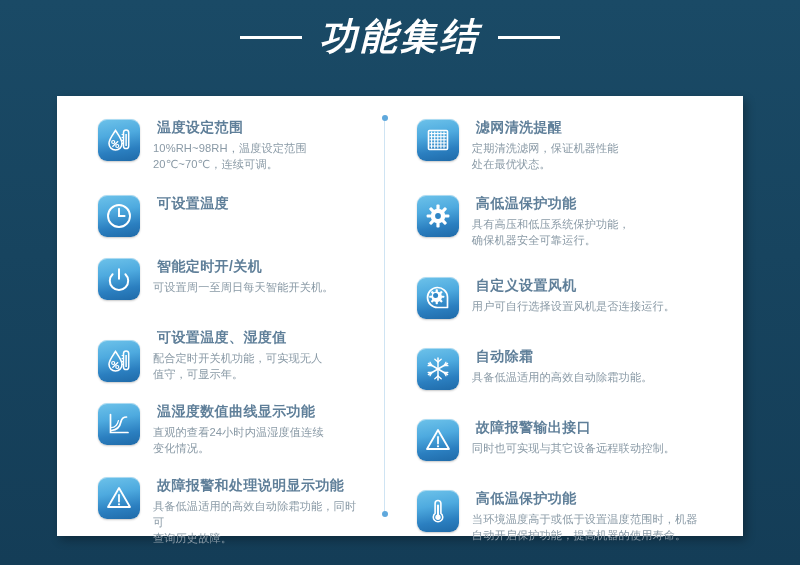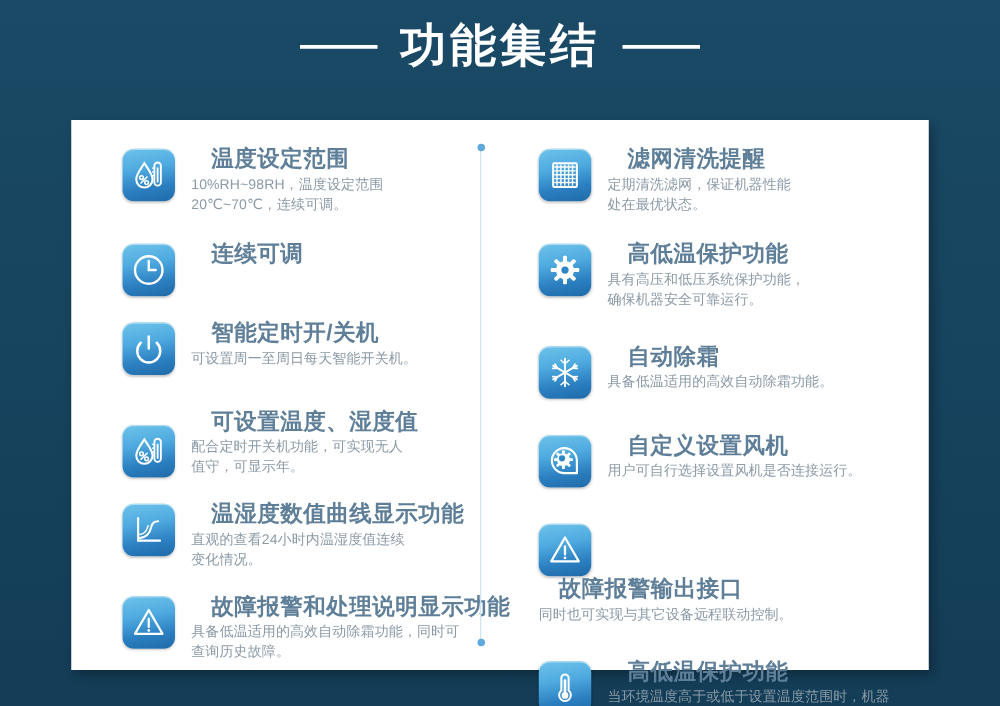--- a/index.html
+++ b/index.html
@@ -22,20 +22,21 @@
   }
 
   
   .header {
     position: absolute;
     left: 0;
     top: 0;
     width: 800px;
     height: 105px;
     text-align: center;
+    font-style: italic;
   }
   .title-row {
     position: absolute;
     left: 0;
     top: 16px;
     width: 800px;
     display: flex;
     align-items: center;
     justify-content: center;
     gap: 18px;
@@ -132,25 +133,25 @@
   }
   .feature .icon-box svg {
     display: block;
   }
   .feature .txt {
     flex: 1 1 auto;
     min-width: 0;
   }
   .feature .f-title {
     color: #5f7f99;
-    font-size: 18px;
+    font-size: 14px;
     font-weight: bold;
     line-height: 20px;
     letter-spacing: 0.4px;
-    margin: 0 0 3px 16px;
+    margin: 0 0 3px 4px;
     white-space: nowrap;
   }
   .feature .f-desc {
     color: #8a9aa6;
     font-size: 11.2px;
     line-height: 16px;
     letter-spacing: 0.1px;
     margin: 0;
   }
 
@@ -158,21 +159,21 @@
   .col-left  .feature:nth-child(1) { margin-bottom: 21px; }
   .col-left  .feature:nth-child(2) { margin-bottom: 19px; }
   .col-left  .feature:nth-child(3) { margin-bottom: 27px; }
   .col-left  .feature:nth-child(4) { margin-bottom: 19px; align-items: flex-end; }
   .col-left  .feature:nth-child(5) { margin-bottom: 19px; }
 
   .col-right .feature:nth-child(1) { margin-bottom: 21px; }
   .col-right .feature:nth-child(2) { margin-bottom: 27px; }
   .col-right .feature:nth-child(3) { margin-bottom: 27px; }
   .col-right .feature:nth-child(4) { margin-bottom: 27px; }
-  .col-right .feature:nth-child(5) { margin-bottom: 27px; flex-direction: column; }
+  .col-right .feature:nth-child(5) { margin-bottom: 27px; }
 </style>
 </head>
 <body>
 
 <div id="page">
 
   <div class="header">
     <div class="title-row">
       <span class="title-rule"></span>
       <span class="title-text">功能集结</span>
@@ -210,21 +211,21 @@
 
         <div class="feature">
           <div class="icon-box">
             <svg width="30" height="30" viewBox="0 0 30 30">
               <circle cx="15" cy="15" r="11" fill="none" stroke="#ffffff" stroke-width="1.9"></circle>
               <line x1="15" y1="15" x2="15" y2="7.8" stroke="#ffffff" stroke-width="1.9" stroke-linecap="round"></line>
               <line x1="15" y1="15" x2="20.6" y2="15" stroke="#ffffff" stroke-width="1.9" stroke-linecap="round"></line>
             </svg>
           </div>
           <div class="txt">
-            <p class="f-title">连续可调</p>
+            <p class="f-title">可设置温度</p>
           </div>
         </div>
 
         <div class="feature">
           <div class="icon-box">
             <svg width="30" height="30" viewBox="0 0 30 30">
               <path d="M8.6 10.2 A9.2 9.2 0 1 0 21.4 10.2" fill="none" stroke="#ffffff" stroke-width="2" stroke-linecap="round"></path>
               <line x1="15" y1="5.2" x2="15" y2="14.8" stroke="#ffffff" stroke-width="2" stroke-linecap="round"></line>
             </svg>
           </div>
@@ -331,20 +332,44 @@
                   <rect x="21.4" y="13.4" width="5" height="3.2" rx="1" transform="rotate(45 15 15)"></rect>
                 </g>
               </g>
               <circle cx="15" cy="15" r="2.9" fill="#2f86c6"></circle>
             </svg>
           </div>
           <div class="txt">
             <p class="f-title">高低温保护功能</p>
             <p class="f-desc" style="white-space:pre-line;">具有高压和低压系统保护功能，
 确保机器安全可靠运行。</p>
+          </div>
+        </div>
+
+        <div class="feature">
+          <div class="icon-box">
+            <svg width="30" height="30" viewBox="0 0 30 30">
+              <path d="M24.5 24.5 L24.5 14 A10 10 0 1 0 14.5 24.5 Z" fill="none" stroke="#ffffff" stroke-width="1.7" stroke-linejoin="round"></path>
+              <g fill="#ffffff" transform="translate(-1.3,-1.3) scale(0.86) translate(2.5,2.5)">
+                <circle cx="15" cy="15" r="6.1"></circle>
+                <rect x="13.7" y="6.3" width="2.6" height="4" rx="0.8"></rect>
+                <rect x="13.7" y="19.7" width="2.6" height="4" rx="0.8"></rect>
+                <rect x="6.3" y="13.7" width="4" height="2.6" rx="0.8"></rect>
+                <rect x="19.7" y="13.7" width="4" height="2.6" rx="0.8"></rect>
+                <rect x="13.7" y="6.3" width="2.6" height="4" rx="0.8" transform="rotate(45 15 15)"></rect>
+                <rect x="13.7" y="19.7" width="2.6" height="4" rx="0.8" transform="rotate(45 15 15)"></rect>
+                <rect x="6.3" y="13.7" width="4" height="2.6" rx="0.8" transform="rotate(45 15 15)"></rect>
+                <rect x="19.7" y="13.7" width="4" height="2.6" rx="0.8" transform="rotate(45 15 15)"></rect>
+              </g>
+              <circle cx="12.6" cy="12.6" r="2.5" fill="#2f86c6"></circle>
+            </svg>
+          </div>
+          <div class="txt">
+            <p class="f-title">自定义设置风机</p>
+            <p class="f-desc" style="white-space:pre-line;">用户可自行选择设置风机是否连接运行。</p>
           </div>
         </div>
 
         <div class="feature">
           <div class="icon-box">
             <svg width="30" height="30" viewBox="0 0 30 30">
               <g stroke="#ffffff" stroke-width="1.5" stroke-linecap="round">
                 <line x1="15" y1="4" x2="15" y2="26"></line>
                 <line x1="5.5" y1="9.5" x2="24.5" y2="20.5"></line>
                 <line x1="5.5" y1="20.5" x2="24.5" y2="9.5"></line>
@@ -367,44 +392,20 @@
           </div>
           <div class="txt">
             <p class="f-title">自动除霜</p>
             <p class="f-desc" style="white-space:pre-line;">具备低温适用的高效自动除霜功能。</p>
           </div>
         </div>
 
         <div class="feature">
           <div class="icon-box">
             <svg width="30" height="30" viewBox="0 0 30 30">
-              <path d="M24.5 24.5 L24.5 14 A10 10 0 1 0 14.5 24.5 Z" fill="none" stroke="#ffffff" stroke-width="1.7" stroke-linejoin="round"></path>
-              <g fill="#ffffff" transform="translate(-1.3,-1.3) scale(0.86) translate(2.5,2.5)">
-                <circle cx="15" cy="15" r="6.1"></circle>
-                <rect x="13.7" y="6.3" width="2.6" height="4" rx="0.8"></rect>
-                <rect x="13.7" y="19.7" width="2.6" height="4" rx="0.8"></rect>
-                <rect x="6.3" y="13.7" width="4" height="2.6" rx="0.8"></rect>
-                <rect x="19.7" y="13.7" width="4" height="2.6" rx="0.8"></rect>
-                <rect x="13.7" y="6.3" width="2.6" height="4" rx="0.8" transform="rotate(45 15 15)"></rect>
-                <rect x="13.7" y="19.7" width="2.6" height="4" rx="0.8" transform="rotate(45 15 15)"></rect>
-                <rect x="6.3" y="13.7" width="4" height="2.6" rx="0.8" transform="rotate(45 15 15)"></rect>
-                <rect x="19.7" y="13.7" width="4" height="2.6" rx="0.8" transform="rotate(45 15 15)"></rect>
-              </g>
-              <circle cx="12.6" cy="12.6" r="2.5" fill="#2f86c6"></circle>
-            </svg>
-          </div>
-          <div class="txt">
-            <p class="f-title">自定义设置风机</p>
-            <p class="f-desc" style="white-space:pre-line;">用户可自行选择设置风机是否连接运行。</p>
-          </div>
-        </div>
-
-        <div class="feature">
-          <div class="icon-box">
-            <svg width="30" height="30" viewBox="0 0 30 30">
               <path d="M15 5 L26 24 L4 24 Z" fill="none" stroke="#ffffff" stroke-width="1.8" stroke-linejoin="round"></path>
               <line x1="15" y1="12" x2="15" y2="18.5" stroke="#ffffff" stroke-width="1.8" stroke-linecap="round"></line>
               <circle cx="15" cy="21.3" r="1.1" fill="#ffffff"></circle>
             </svg>
           </div>
           <div class="txt">
             <p class="f-title">故障报警输出接口</p>
             <p class="f-desc" style="white-space:pre-line;">同时也可实现与其它设备远程联动控制。</p>
           </div>
         </div>

